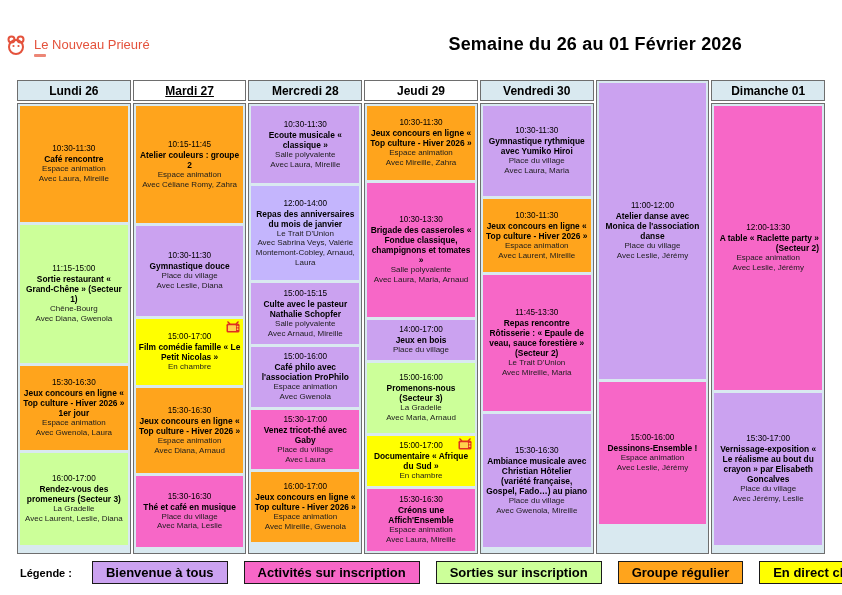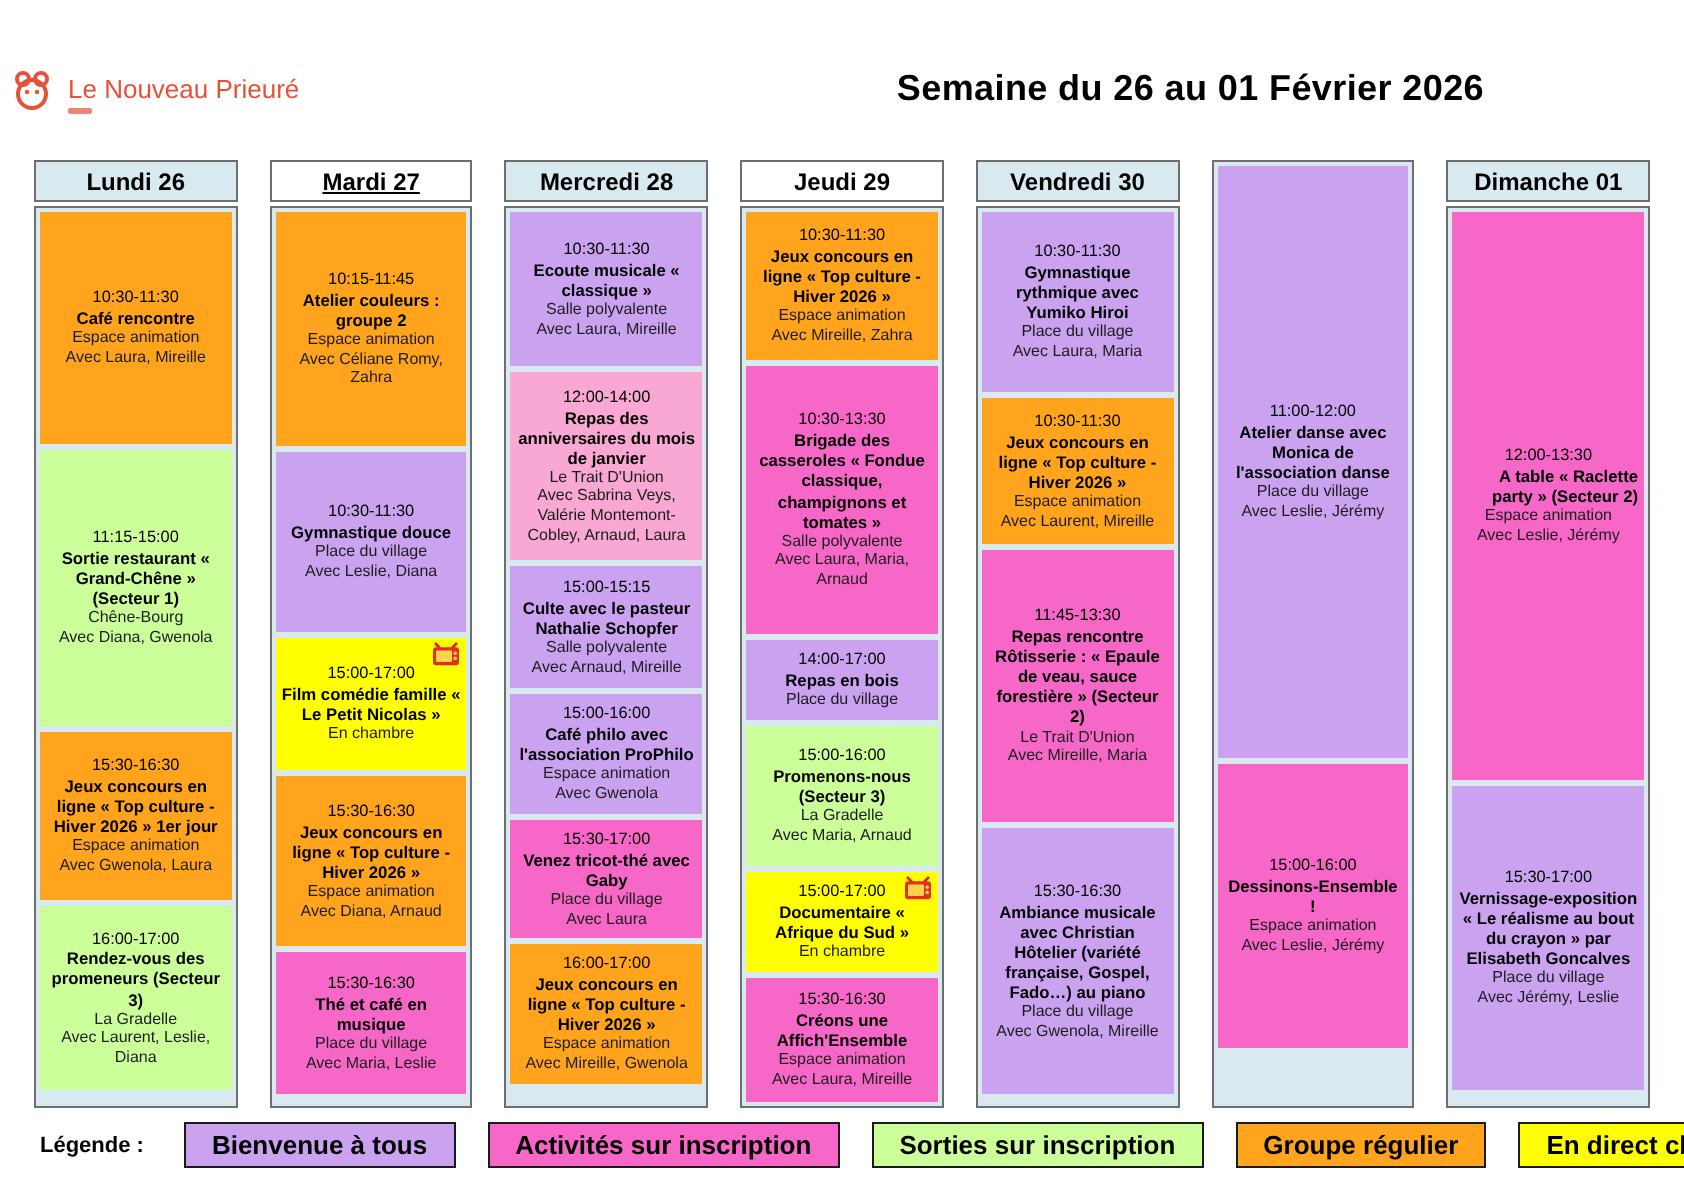--- a/index.html
+++ b/index.html
@@ -8,21 +8,21 @@
     font-family:"Liberation Sans", sans-serif;color:#000;
   }
   
   .logo{position:absolute;left:4px;top:34px;display:flex;align-items:flex-start;gap:6px;}
   .logo-mark{flex:0 0 auto;}
   .logo-text{color:#e4523c;font-size:13px;line-height:1.1;padding-top:4px;}
   .logo-sub{width:12px;height:3px;background:#e4523c;opacity:.7;margin-top:2px;border-radius:1px;}
   .page-title{position:absolute;top:34px;left:180px;right:100px;text-align:right;
     font-size:18px;font-weight:bold;letter-spacing:.2px;}
   
-  .calendar{position:absolute;left:17px;top:80px;width:808px;height:474px;display:flex;gap:16px;}
+  .calendar{position:absolute;left:17px;top:80px;width:808px;height:474px;display:flex;gap:2px;}
   .col{flex:1;display:flex;flex-direction:column;gap:2px;min-width:0;}
   .col-header{height:19px;border:1px solid #6e6e6e;display:flex;align-items:center;justify-content:center;
     font-weight:bold;font-size:12px;flex:0 0 19px;}
   .col-body{flex:1;border:1px solid #6e6e6e;padding:2px;display:flex;flex-direction:column;gap:3px;overflow:hidden;}
   .ev{position:relative;display:flex;flex-direction:column;align-items:center;justify-content:center;
     text-align:center;font-size:8px;line-height:1.2;padding:1px 3px;box-sizing:border-box;}
   .ev .t{font-size:8.2px;}
   .ev .ti{font-weight:bold;font-size:8.4px;}
   .ev .d{font-size:8px;color:#1c1c1c;}
   .tv{position:absolute;top:2px;right:3px;}
@@ -124,21 +124,21 @@
     </div>
     <div class="col">
       <div class="col-header" style="background: rgb(217, 233, 240);">Mercredi 28</div>
       <div class="col-body" style="background: rgb(217, 233, 240);">
         <div class="ev" style="background: rgb(203, 162, 240); flex: 0 0 77px;">
           <div class="t">10:30-11:30</div>
           <div class="ti">Ecoute musicale « classique »</div>
           <div class="d">Salle polyvalente</div>
           <div class="d">Avec Laura, Mireille</div>
         </div>
-        <div class="ev" style="background: #f9a8d4; flex: 0 0 94px;">
+        <div class="ev" style="background: #c4b5fd; flex: 0 0 94px;">
           <div class="t">12:00-14:00</div>
           <div class="ti">Repas des anniversaires du mois de janvier</div>
           <div class="d">Le Trait D'Union</div>
           <div class="d">Avec Sabrina Veys, Valérie Montemont-Cobley, Arnaud, Laura</div>
         </div>
         <div class="ev" style="background: rgb(203, 162, 240); flex: 0 0 61px;">
           <div class="t">15:00-15:15</div>
           <div class="ti">Culte avec le pasteur Nathalie Schopfer</div>
           <div class="d">Salle polyvalente</div>
           <div class="d">Avec Arnaud, Mireille</div>
@@ -173,21 +173,21 @@
           <div class="d">Avec Mireille, Zahra</div>
         </div>
         <div class="ev" style="background: rgb(247, 103, 199); flex: 0 0 134px;">
           <div class="t">10:30-13:30</div>
           <div class="ti">Brigade des casseroles « Fondue classique, champignons et tomates »</div>
           <div class="d">Salle polyvalente</div>
           <div class="d">Avec Laura, Maria, Arnaud</div>
         </div>
         <div class="ev" style="background: rgb(203, 162, 240); flex: 0 0 40px;">
           <div class="t">14:00-17:00</div>
-          <div class="ti">Repas en bois</div>
+          <div class="ti">Jeux en bois</div>
           <div class="d">Place du village</div>
         </div>
         <div class="ev" style="background: rgb(204, 255, 153); flex: 0 0 70px;">
           <div class="t">15:00-16:00</div>
           <div class="ti">Promenons-nous (Secteur 3)</div>
           <div class="d">La Gradelle</div>
           <div class="d">Avec Maria, Arnaud</div>
         </div>
         <div class="ev" style="background: rgb(255, 255, 0); flex: 0 0 50px;">
           <div class="t">15:00-17:00</div>

